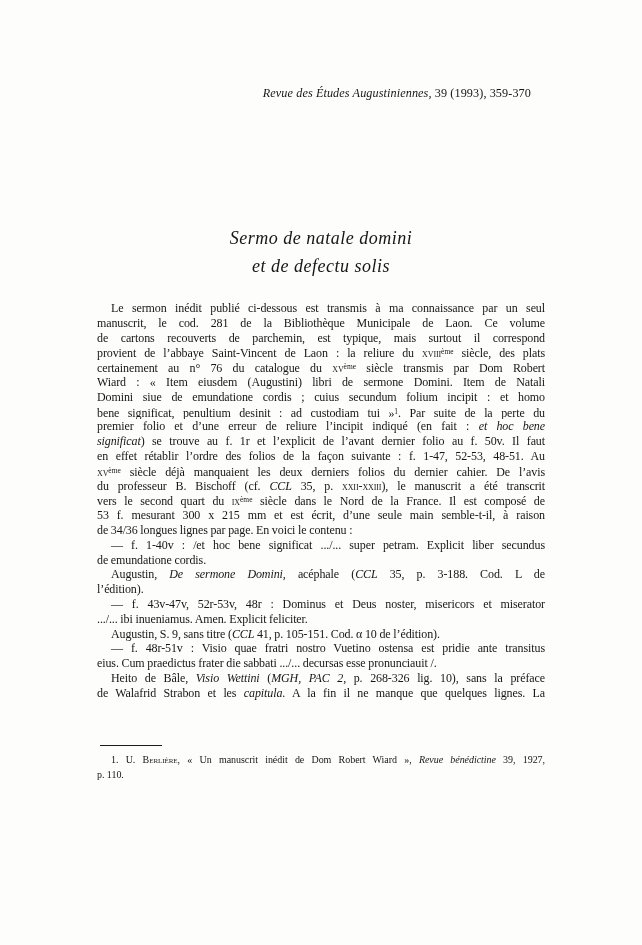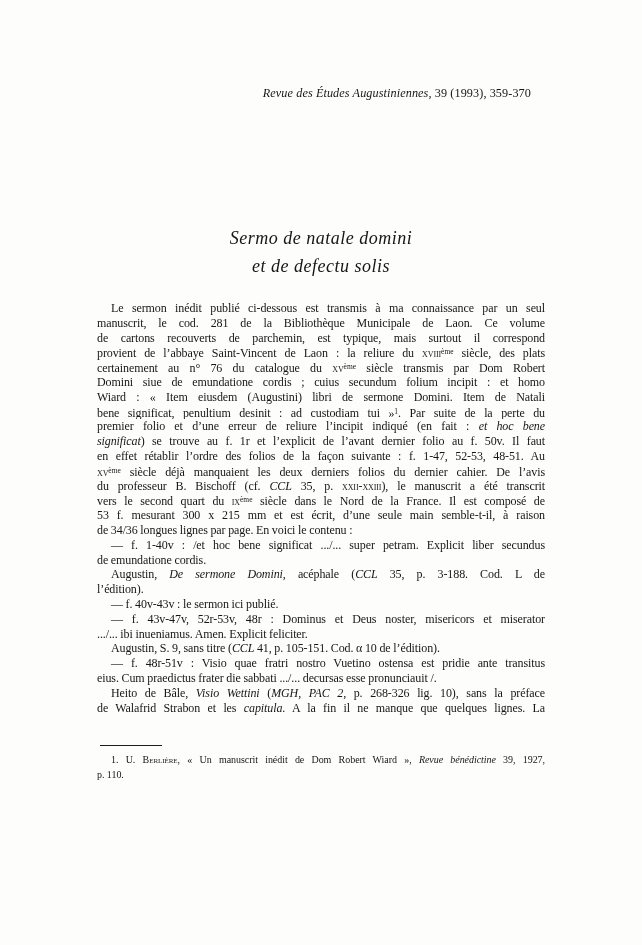--- a/index.html
+++ b/index.html
@@ -97,36 +97,35 @@
     <span>Sermo de natale domini</span><br>
     <span>et de defectu solis</span>
   </h1>
 
   <div class="bodycol">
       <div class="line jl ind"><span>Le sermon inédit publié ci-dessous est transmis à ma connaissance par un seul</span></div>
       <div class="line jl"><span>manuscrit, le cod. 281 de la Bibliothèque Municipale de Laon. Ce volume</span></div>
       <div class="line jl"><span>de cartons recouverts de parchemin, est typique, mais surtout il correspond</span></div>
       <div class="line jl"><span>provient de l’abbaye Saint-Vincent de Laon : la reliure du </span><span class="sc">xviii</span><span class="sup">ème</span><span> siècle, des plats</span></div>
       <div class="line jl"><span>certainement au n° 76 du catalogue du </span><span class="sc">xv</span><span class="sup">ème</span><span> siècle transmis par Dom Robert</span></div>
+      <div class="line jl"><span>Wiard : « Item eiusdem (Augustini) libri de sermone Domini. Item de Natali</span></div>
       <div class="line jl"><span>Domini siue de emundatione cordis ; cuius secundum folium incipit : et homo</span></div>
-      <div class="line jl"><span>Wiard : « Item eiusdem (Augustini) libri de sermone Domini. Item de Natali</span></div>
       <div class="line jl"><span>bene significat, penultium desinit : ad custodiam tui »</span><span class="sup">1</span><span>. Par suite de la perte du</span></div>
       <div class="line jl"><span>premier folio et d’une erreur de reliure l’incipit indiqué (en fait : </span><span class="i">et hoc bene</span></div>
       <div class="line jl"><span class="i">significat</span><span>) se trouve au f. 1r et l’explicit de l’avant dernier folio au f. 50v. Il faut</span></div>
       <div class="line jl"><span>en effet rétablir l’ordre des folios de la façon suivante : f. 1-47, 52-53, 48-51. Au</span></div>
       <div class="line jl"><span class="sc">xv</span><span class="sup">ème</span><span> siècle déjà manquaient les deux derniers folios du dernier cahier. De l’avis</span></div>
       <div class="line jl"><span>du professeur B. Bischoff (cf. </span><span class="i">CCL</span><span> 35, p. </span><span class="sc">xxii-xxiii</span><span>), le manuscrit a été transcrit</span></div>
       <div class="line jl"><span>vers le second quart du </span><span class="sc">ix</span><span class="sup">ème</span><span> siècle dans le Nord de la France. Il est composé de</span></div>
       <div class="line jl"><span>53 f. mesurant 300 x 215 mm et est écrit, d’une seule main semble-t-il, à raison</span></div>
       <div class="line"><span>de 34/36 longues lignes par page. En voici le contenu :</span></div>
       <div class="line jl ind"><span>— f. 1-40v : /et hoc bene significat .../... super petram. Explicit liber secundus</span></div>
       <div class="line"><span>de emundatione cordis.</span></div>
       <div class="line jl ind"><span>Augustin, </span><span class="i">De sermone Domini,</span><span> acéphale (</span><span class="i">CCL</span><span> 35, p. 3-188. Cod. L de</span></div>
       <div class="line"><span>l’édition).</span></div>
-      <div class="line ind"><span>— f. 40v-43v : le sermon ici publié.</span></div>
       <div class="line jl ind"><span>— f. 43v-47v, 52r-53v, 48r : Dominus et Deus noster, misericors et miserator</span></div>
       <div class="line"><span>.../... ibi inueniamus. Amen. Explicit feliciter.</span></div>
       <div class="line ind"><span>Augustin, S. 9, sans titre (</span><span class="i">CCL</span><span> 41, p. 105-151. Cod. α 10 de l’édition).</span></div>
       <div class="line jl ind"><span>— f. 48r-51v : Visio quae fratri nostro Vuetino ostensa est pridie ante transitus</span></div>
       <div class="line"><span>eius. Cum praedictus frater die sabbati .../... decursas esse pronunciauit /.</span></div>
       <div class="line jl ind"><span>Heito de Bâle, </span><span class="i">Visio Wettini</span><span> (</span><span class="i">MGH, PAC 2</span><span>, p. 268-326 lig. 10), sans la préface</span></div>
       <div class="line jl"><span>de Walafrid Strabon et les </span><span class="i">capitula</span><span>. A la fin il ne manque que quelques lignes. La</span></div>
     </div>
 
   <div class="fn-rule"></div>

